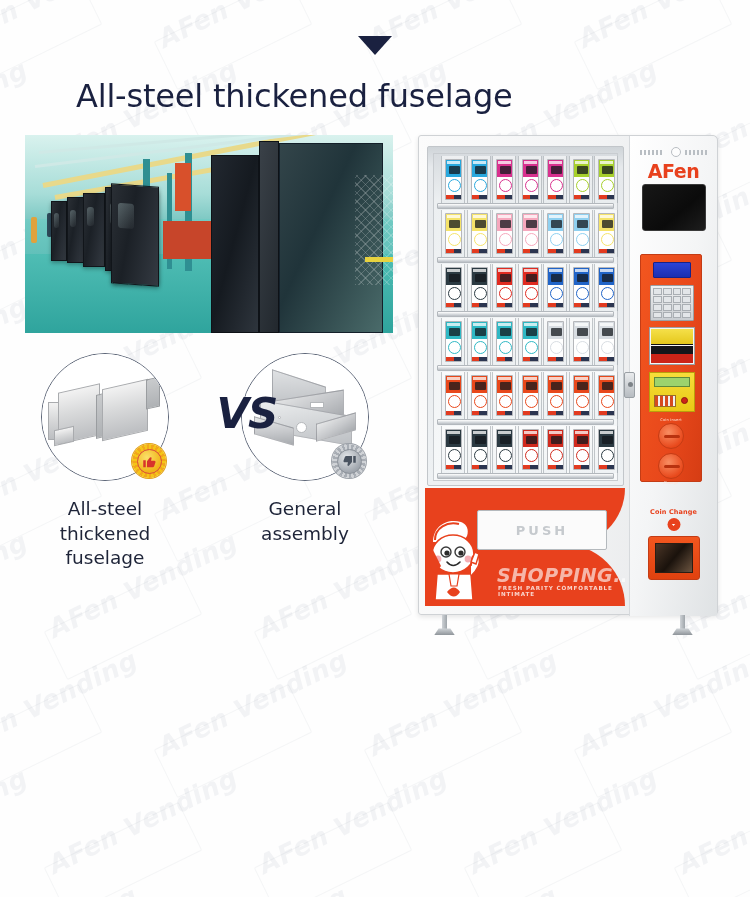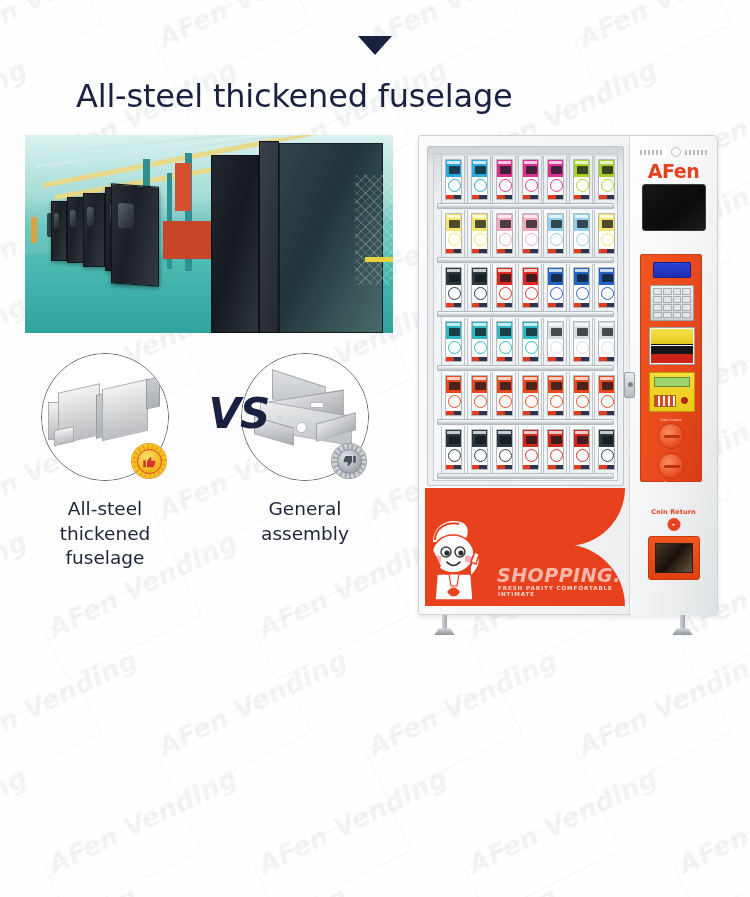--- a/index.html
+++ b/index.html
@@ -249,21 +249,21 @@
   .badge-bad .badge-face {
     width: 25px; height: 25px; border-radius:50%;
     background: radial-gradient(circle at 38% 32%, #e4e7ea, #9fa5ad 72%);
     border: 1.5px solid #8b9199;
     display:flex; align-items:center; justify-content:center;
   }
   .thumb-svg { width: 15px; height: 15px; display:block; }
 
   .vs-mark {
     position:absolute;
-    left: 168px; top: 36px;
+    left: 176px; top: 36px;
     width: 92px;
     text-align:center;
     font-size: 42px;
     font-weight: 700;
     font-style: italic;
     color: #1a2140;
     letter-spacing: -1px;
     z-index: 6;
   }
   .cmp-label {
@@ -1354,35 +1354,38 @@
               <div class="p-coin" style="top:168px;">
                 <div class="p-coin-lab" style="top:-6px;">Coin Insert</div>
               </div>
               <div class="p-coin" style="top:198px;">
                 <div class="p-coin-lab" style="bottom:-7px;">Change</div>
               </div>
             </div>
 
             <div class="vm-lock"></div>
 
-            <div class="vm-coinreturn-lab">Coin Return</div>
+            <div class="vm-coinreturn-lab">Coin Change</div>
             <div class="vm-coinreturn-icon">
               <svg viewBox="0 0 24 24" aria-hidden="true">
                   <path fill="#ffffff" d="M7 9l5 6 5-6z"></path>
                 </svg>
             </div>
             <div class="vm-coinbin">
               <div class="vm-coinbin-in"></div>
             </div>
           </div>
 
           <div class="vm-brand">
             <div class="brand-wave-top"></div>
             <div class="brand-wave-bot"></div>
 
+            <div class="push-flap">
+              <span>PUSH</span>
+            </div>
 
             <div class="shopping-txt">SHOPPING......</div>
             <div class="shopping-sub">FRESH PARITY COMFORTABLE INTIMATE</div>
 
             <svg class="mascot" viewBox="0 0 74 90" aria-hidden="true">
               <path d="M6 30 C6 14, 20 6, 34 10 C40 12, 42 18, 40 24 L36 30 Z" fill="#ffffff"></path>
               <path d="M8 28 C8 16, 20 9, 32 12" fill="none" stroke="#e8411d" stroke-width="2"></path>
               <ellipse cx="26" cy="42" rx="21" ry="19" fill="#ffffff" stroke="#e8411d" stroke-width="1.6"></ellipse>
               <circle cx="19" cy="40" r="5" fill="#ffffff" stroke="#3a3a3a" stroke-width="1.4"></circle>
               <circle cx="33" cy="40" r="5" fill="#ffffff" stroke="#3a3a3a" stroke-width="1.4"></circle>

